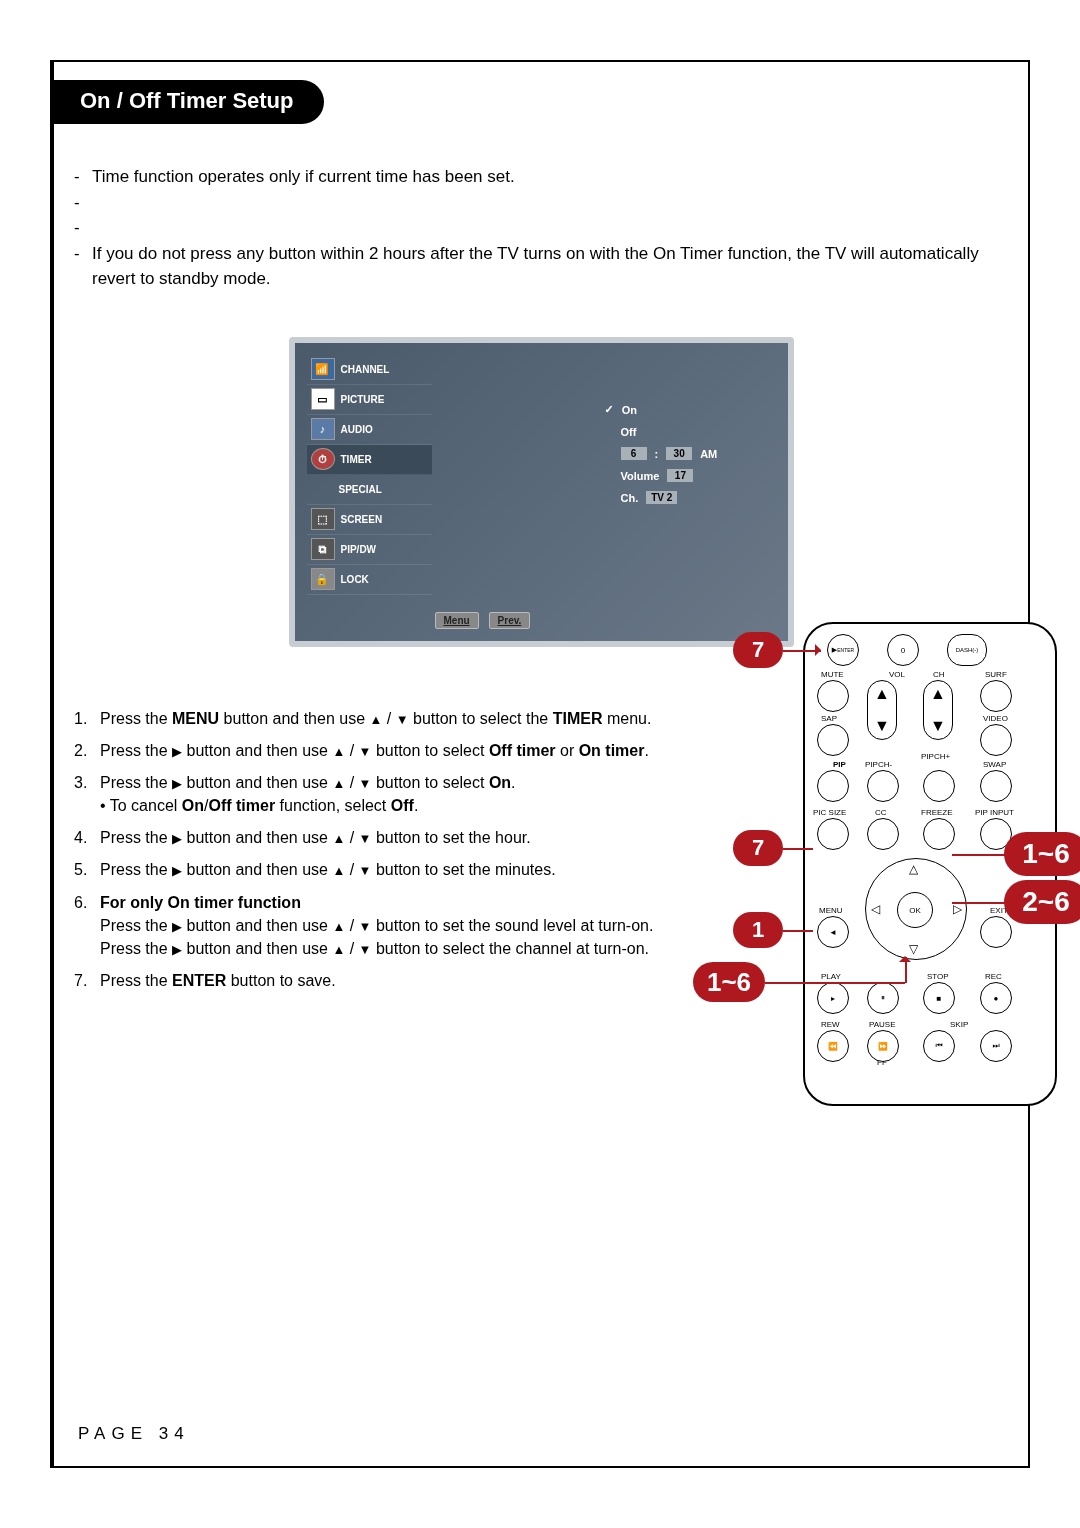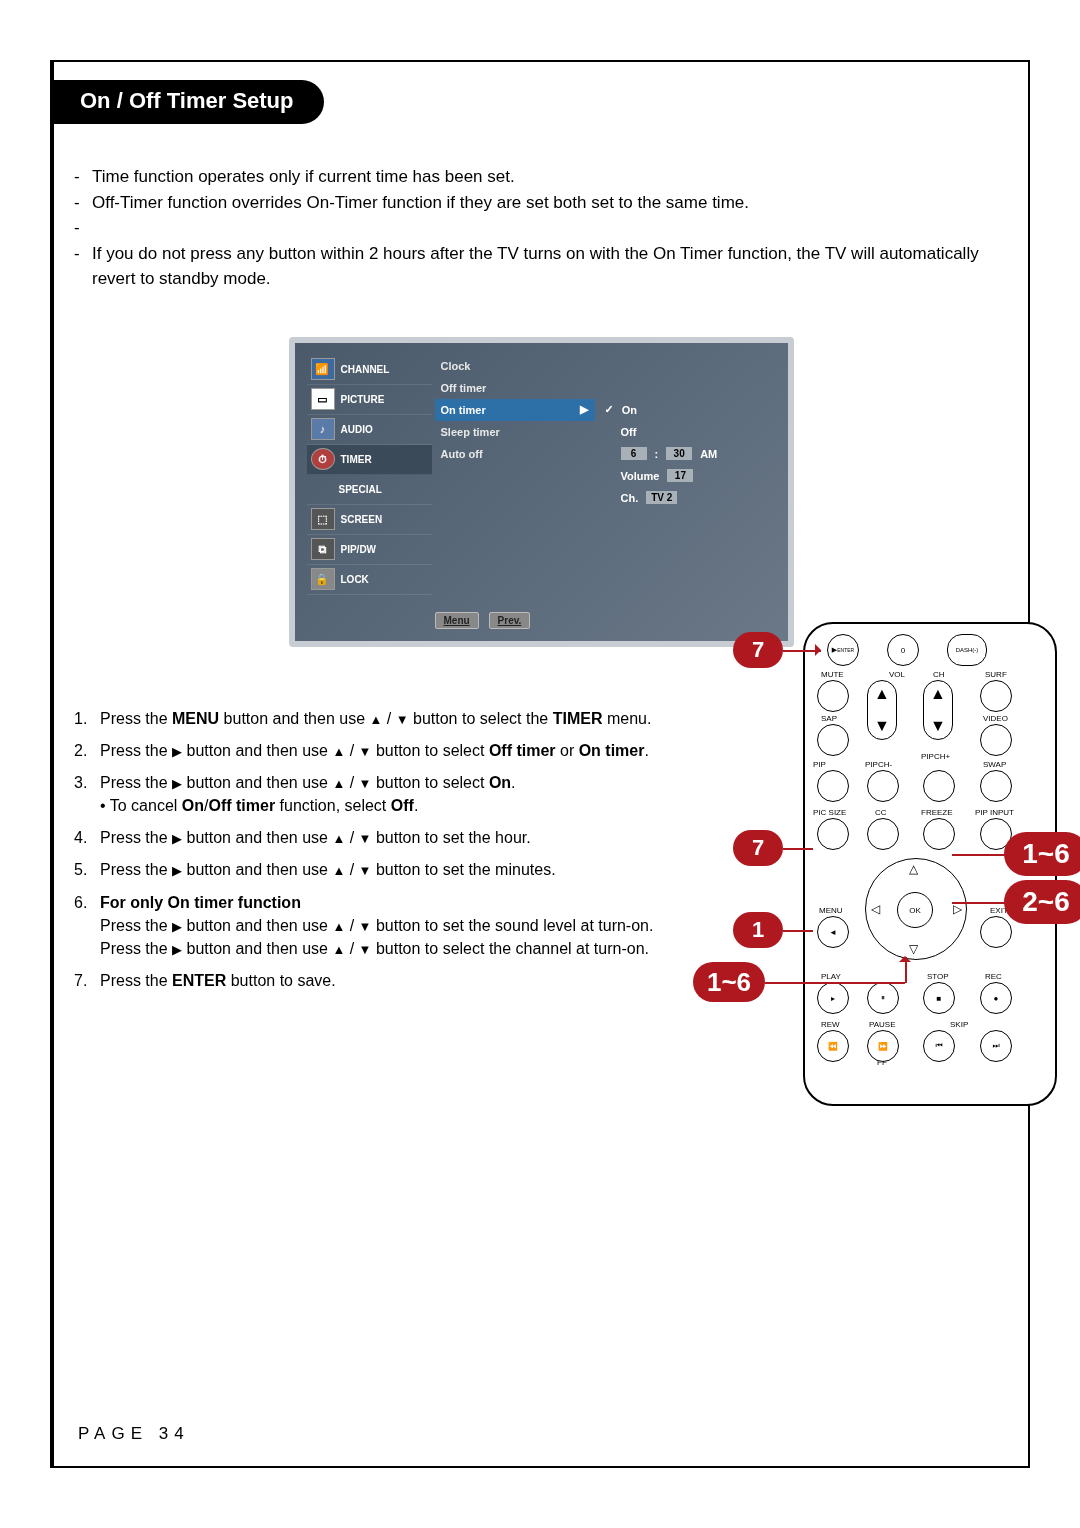--- a/index.html
+++ b/index.html
@@ -269,21 +269,20 @@
 <div class="page">
   <div class="title-bar">On / Off Timer Setup</div>
 
   <div class="intro">
     <div class="row">
         <div class="dash">-</div>
         <div>Time function operates only if current time has been set.</div>
       </div>
     <div class="row">
         <div class="dash">-</div>
-        <div>Off-Timer function overrides On-Timer function if they are set both set to the same time.</div>
       </div>
     <div class="row">
         <div class="dash">-</div>
       </div>
     <div class="row">
         <div class="dash">-</div>
         <div>If you do not press any button within 2 hours after the TV turns on with the On Timer function, the TV will automatically revert to standby mode.</div>
       </div>
   </div>
 
@@ -315,30 +314,20 @@
           <span>SCREEN</span>
         </div>
       <div class="osd-side-item">
           <span class="ic" style="background:#555;">⧉</span>
           <span>PIP/DW</span>
         </div>
       <div class="osd-side-item">
           <span class="ic" style="background:#888;">🔒</span>
           <span>LOCK</span>
         </div>
-    </div>
-    <div class="osd-center">
-      <div class="osd-center-item">Clock</div>
-      <div class="osd-center-item">Off timer</div>
-      <div class="osd-center-item highlight">
-          <span>On timer</span>
-          <span>▶</span>
-        </div>
-      <div class="osd-center-item">Sleep timer</div>
-      <div class="osd-center-item">Auto off</div>
     </div>
     <div class="osd-right">
       <div class="r-row">
           <span>✓</span>
           <span>On</span>
         </div>
       <div class="r-row">
           <span style="width:8px"></span>
           <span>Off</span>
         </div>
@@ -434,21 +423,21 @@
       <div class="vrock" style="left:118px;top:56px;">
           <span>▲</span>
           <span>▼</span>
         </div>
       <div class="rbtn" style="left:175px;top:56px;"></div>
       <div class="rlbl" style="left:16px;top:90px;">SAP</div>
       <div class="rlbl" style="left:178px;top:90px;">VIDEO</div>
       <div class="rbtn" style="left:12px;top:100px;"></div>
       <div class="rbtn" style="left:175px;top:100px;"></div>
 
-      <div class="rlbl" style="left:8px;top:136px;">PIP</div>
+      <div class="rlbl" style="left:28px;top:136px;font-weight:bold;">PIP</div>
       <div class="rlbl" style="left:60px;top:136px;">PIPCH-</div>
       <div class="rlbl" style="left:116px;top:128px;">PIPCH+</div>
       <div class="rlbl" style="left:178px;top:136px;">SWAP</div>
       <div class="rbtn" style="left:12px;top:146px;"></div>
       <div class="rbtn" style="left:62px;top:146px;"></div>
       <div class="rbtn" style="left:118px;top:146px;"></div>
       <div class="rbtn" style="left:175px;top:146px;"></div>
 
       <div class="rlbl" style="left:8px;top:184px;">PIC SIZE</div>
       <div class="rlbl" style="left:70px;top:184px;">CC</div>

